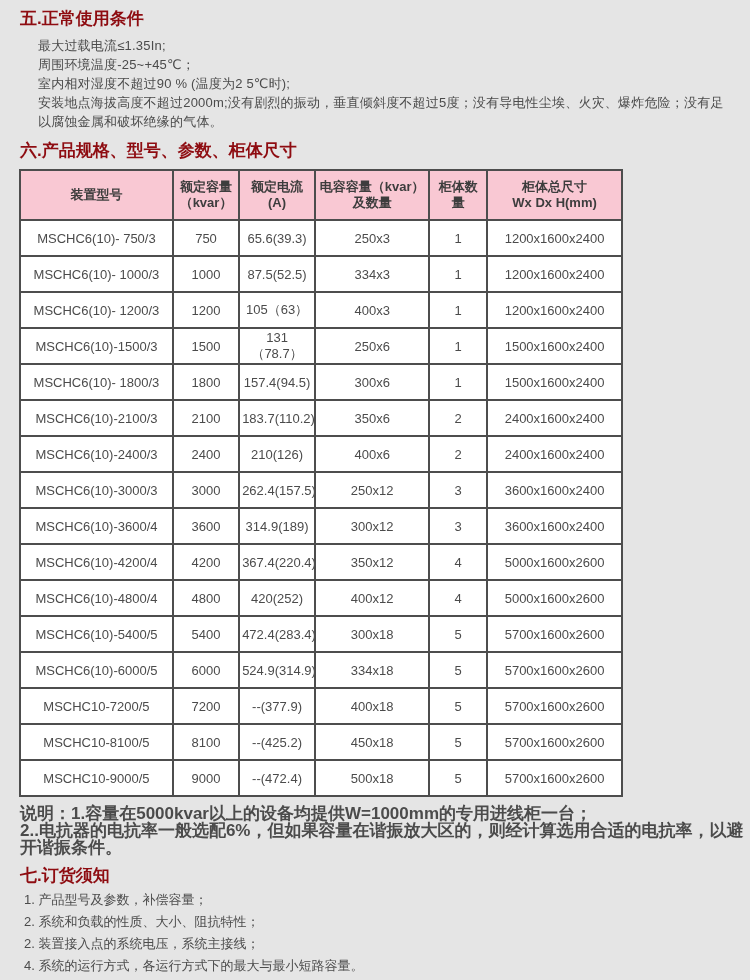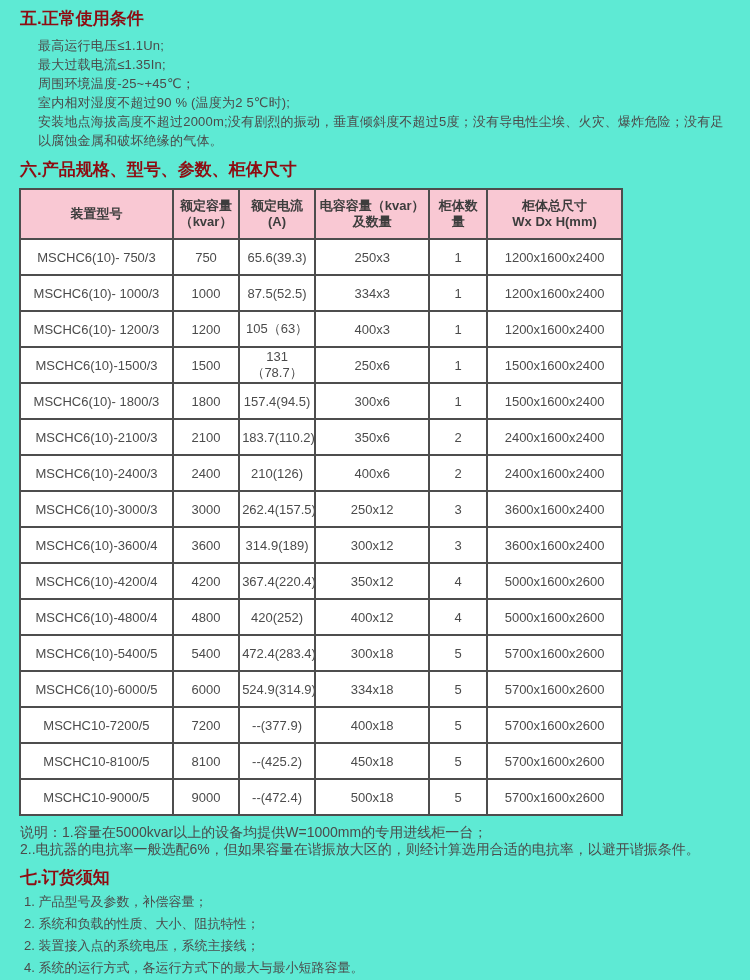--- a/index.html
+++ b/index.html
@@ -1,17 +1,17 @@
 <!DOCTYPE html>
 <html><head>
 <meta charset="utf-8">
 <style>
   html,body{margin:0;padding:0;background:#ffffff;}
   .page{
-    width:750px;height:980px;background:#5eead4;overflow:hidden;
+    width:750px;height:980px;background:#e5e5e5;overflow:hidden;
     font-family:"Liberation Sans","DejaVu Sans",sans-serif;
     position:relative;box-sizing:border-box;
   }
   .red-heading{
     color:#8e0c11;font-size:17px;font-weight:bold;
     margin:0;padding:0 0 0 20px;line-height:20px;
   }
   .heading-top{padding-top:9px;}
   .heading-mid{margin-top:10px;}
   .conds{
@@ -27,34 +27,33 @@
     padding:0 2px;overflow:hidden;
   }
   .spec-table th{
     background:#f9c8d3;height:48px;font-size:13px;font-weight:bold;
     color:#3d3d3d;white-space:pre-line;line-height:16px;
   }
   .spec-table td{
     height:34px;font-size:13px;color:#4b4b4b;background:#ffffff;
   }
   .notes{
-    padding:8px 0 0 20px;font-size:14px;color:#4b4b4b;line-height:17px;
+    padding:8px 0 0 20px;font-size:17px;color:#4b4b4b;line-height:17px;font-weight:bold;
   }
   .orders{padding:7px 0 0 24px;font-size:13px;color:#4b4b4b;}
   .orders .order-item{margin-bottom:8px;line-height:14px;}
 </style>
 </head>
 <body>
 
 <div class="page">
 
   <h2 class="red-heading heading-top">五.正常使用条件</h2>
 
   <div class="conds" id="conds">
-      <div>最高运行电压≤1.1Un;</div>
       <div>最大过载电流≤1.35In;</div>
       <div>周围环境温度-25~+45℃；</div>
       <div>室内相对湿度不超过90 % (温度为2 5℃时);</div>
       <div>安装地点海拔高度不超过2000m;没有剧烈的振动，垂直倾斜度不超过5度；没有导电性尘埃、火灾、爆炸危险；没有足以腐蚀金属和破坏绝缘的气体。</div>
     </div>
 
   <h2 class="red-heading heading-mid">六.产品规格、型号、参数、柜体尺寸</h2>
 
   <table class="spec-table">
     <colgroup id="cols">

